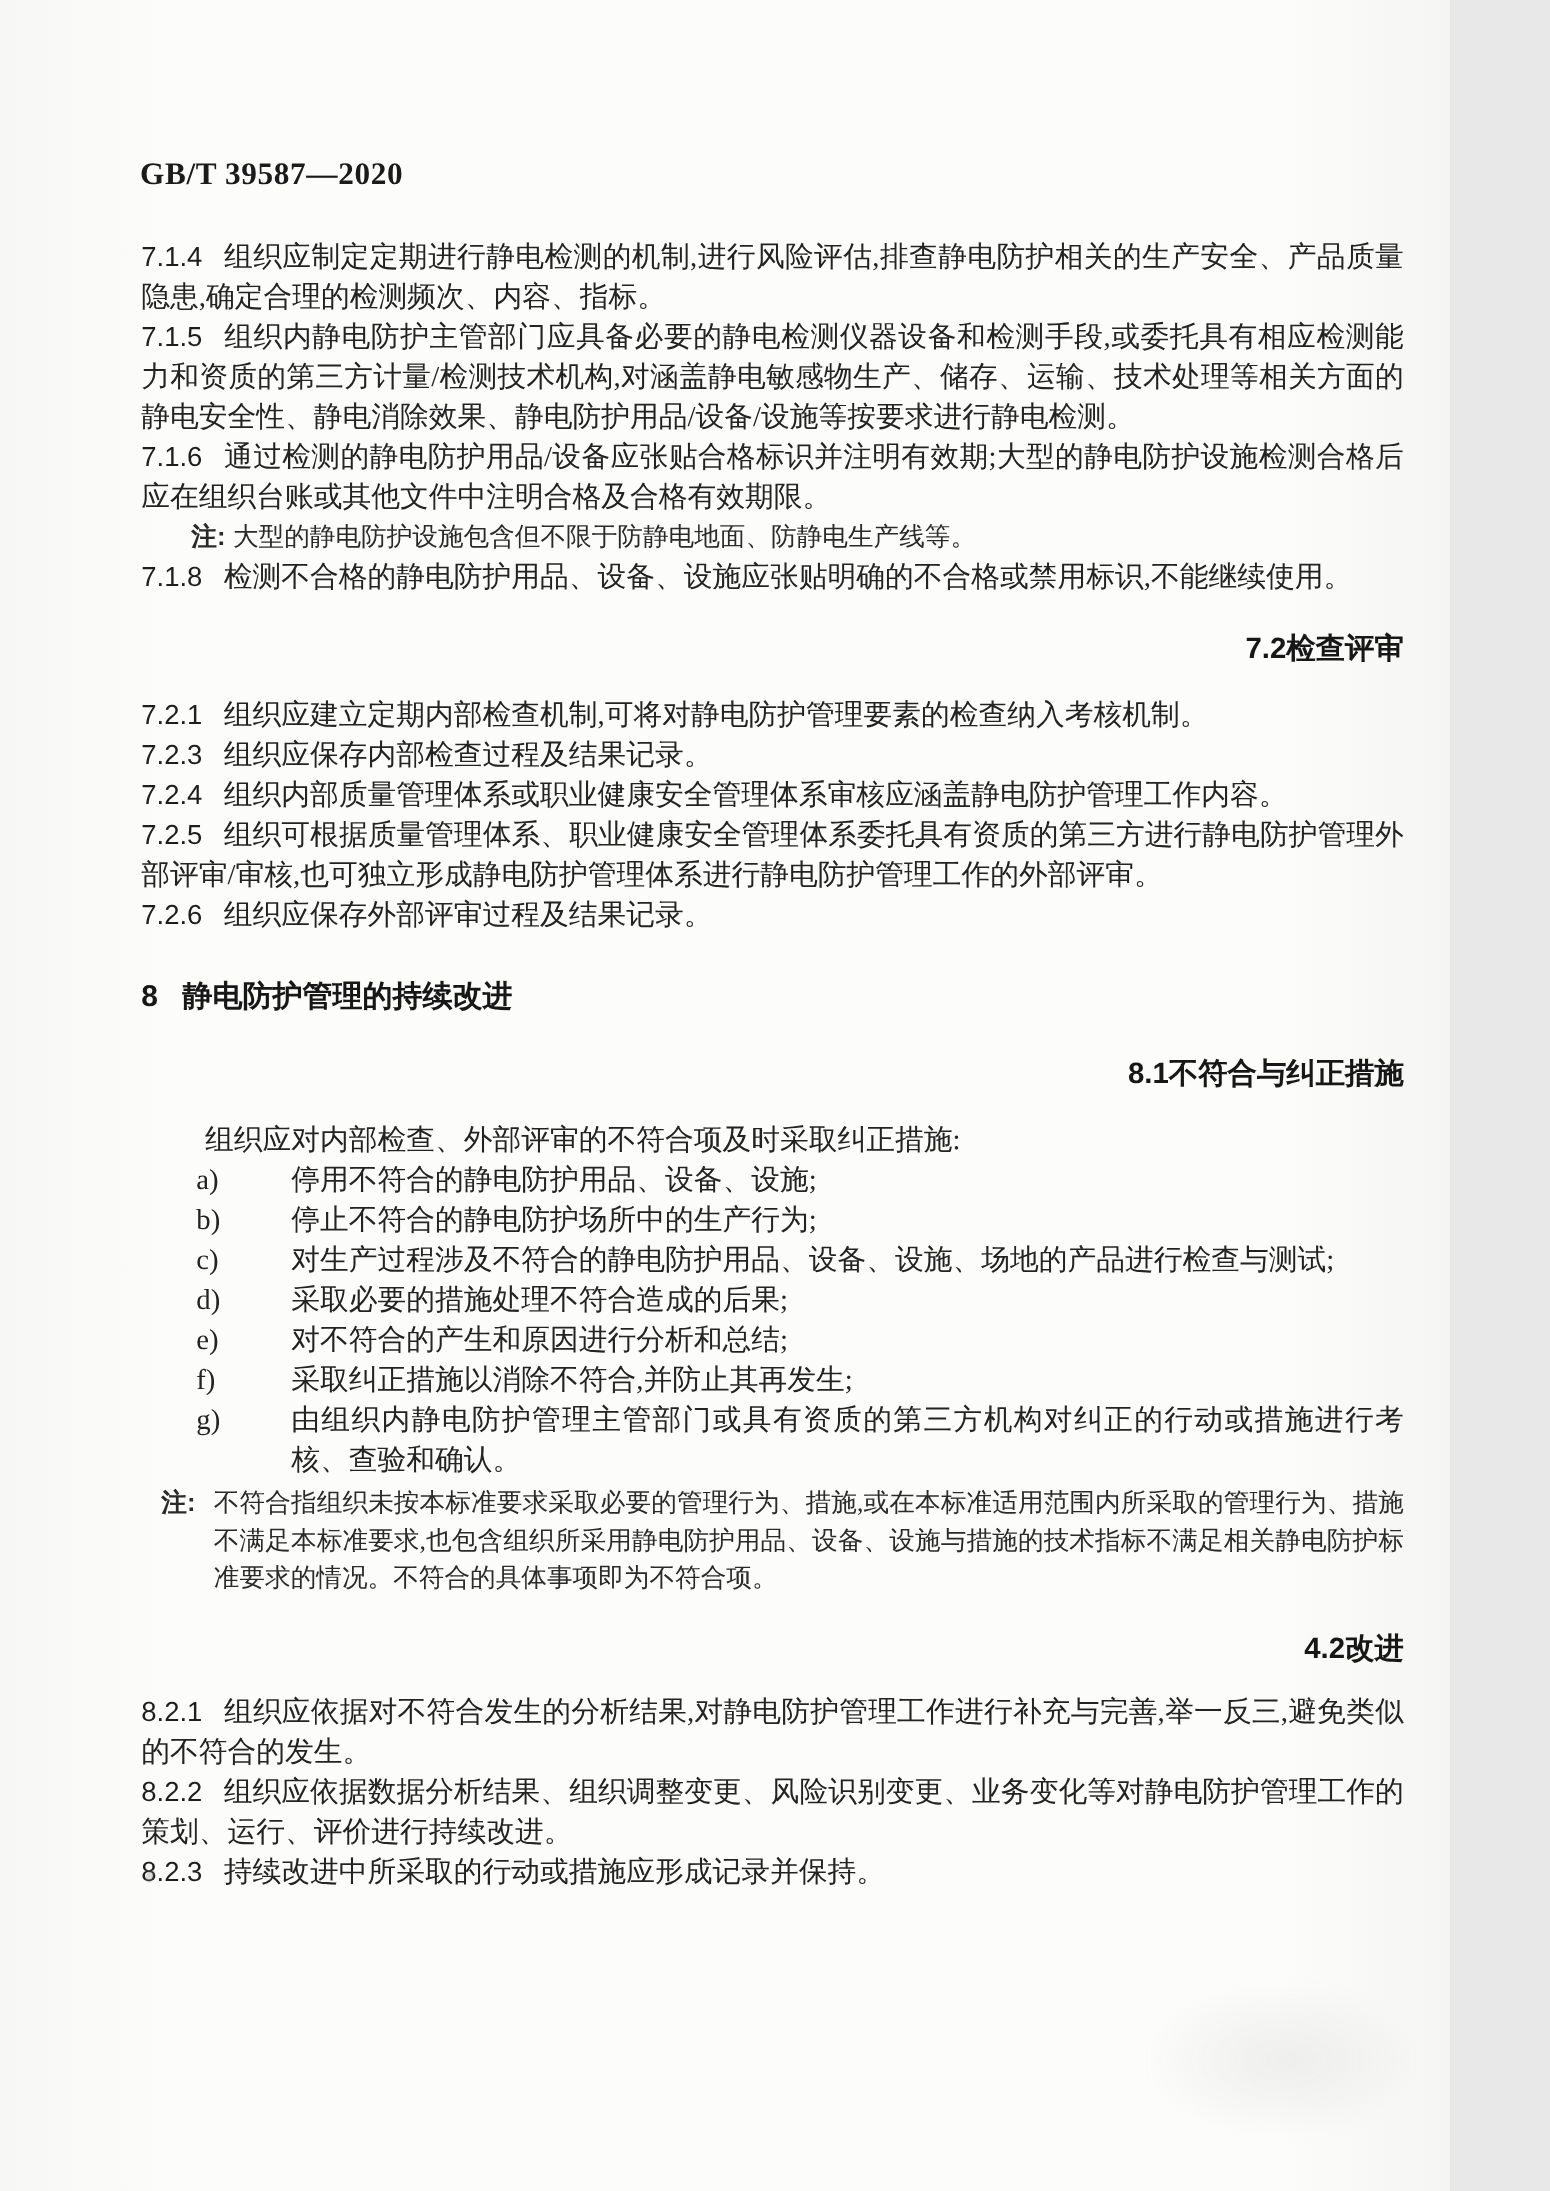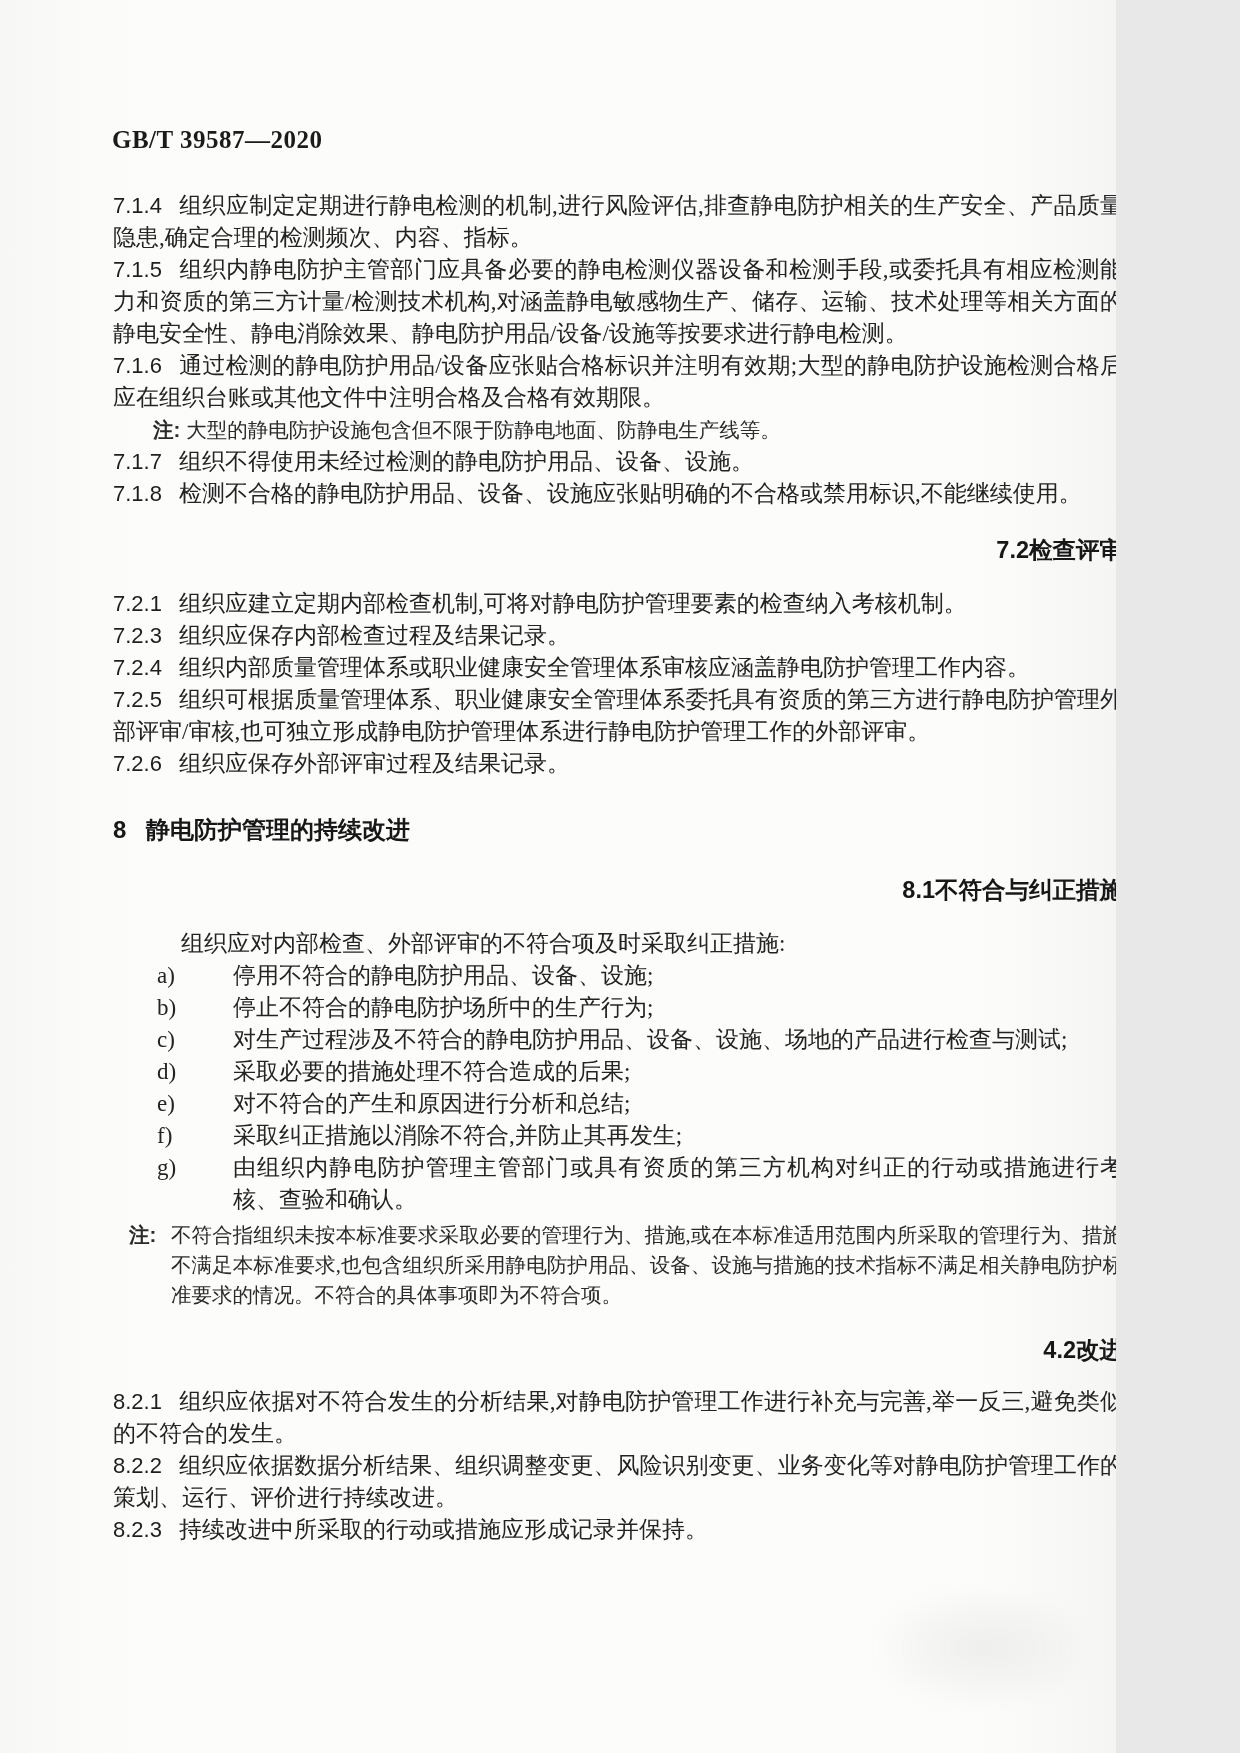--- a/index.html
+++ b/index.html
@@ -9,20 +9,21 @@
   }
   .page {
     position: relative;
     width: 1116px;
     height: 1753px;
     margin: 0;
     background: linear-gradient(90deg, #f7f7f6 0%, #fcfcfb 12%, #fcfcfb 88%, #f5f5f4 100%);
     overflow: hidden;
     font-family: "Liberation Serif", "DejaVu Serif", serif;
     color: #232323;
+    padding-left: 44px;
   }
   .running-header {
     position: absolute;
     left: 112px;
     top: 126px;
     font-size: 25px;
     font-weight: bold;
     letter-spacing: 0.5px;
     color: #1b1b1b;
     font-family: "Liberation Serif", "DejaVu Serif", serif;
@@ -82,21 +83,21 @@
     font-weight: bold;
     font-size: 24px;
     line-height: 32px;
     color: #171717;
   }
   .chapter-heading .h-num {
     display: inline-block;
     min-width: 33px;
   }
   .intro {
-    margin: 20px 0 0 68px;
+    margin: 20px 0 0 51px;
     font-size: 23px;
     line-height: 32px;
   }
   .list {
     margin: 0 0 0 44px;
   }
   .li {
     display: flex;
     font-size: 23px;
     line-height: 32px;
@@ -158,21 +159,20 @@
   <main class="content">
 
     <p class="clause"><span class="clause-num">7.1.4</span><span class="clause-text">组织应制定定期进行静电检测的机制,进行风险评估,排查静电防护相关的生产安全、产品质量隐患,确定合理的检测频次、内容、指标。</span></p>
 
     <p class="clause"><span class="clause-num">7.1.5</span><span class="clause-text">组织内静电防护主管部门应具备必要的静电检测仪器设备和检测手段,或委托具有相应检测能力和资质的第三方计量/检测技术机构,对涵盖静电敏感物生产、储存、运输、技术处理等相关方面的静电安全性、静电消除效果、静电防护用品/设备/设施等按要求进行静电检测。</span></p>
 
     <p class="clause"><span class="clause-num">7.1.6</span><span class="clause-text">通过检测的静电防护用品/设备应张贴合格标识并注明有效期;大型的静电防护设施检测合格后应在组织台账或其他文件中注明合格及合格有效期限。</span></p>
 
     <p class="note-inline"><span class="note-label">注:</span><span class="note-text">大型的静电防护设施包含但不限于防静电地面、防静电生产线等。</span></p>
 
-    <p class="clause"><span class="clause-num">7.1.7</span><span class="clause-text">组织不得使用未经过检测的静电防护用品、设备、设施。</span></p>
 
     <p class="clause"><span class="clause-num">7.1.8</span><span class="clause-text">检测不合格的静电防护用品、设备、设施应张贴明确的不合格或禁用标识,不能继续使用。</span></p>
 
     <h3 class="sec-heading"><span class="h-num">7.2</span><span>检查评审</span></h3>
 
     <p class="clause"><span class="clause-num">7.2.1</span><span class="clause-text">组织应建立定期内部检查机制,可将对静电防护管理要素的检查纳入考核机制。</span></p>
 
 
     <p class="clause"><span class="clause-num">7.2.3</span><span class="clause-text">组织应保存内部检查过程及结果记录。</span></p>
 

